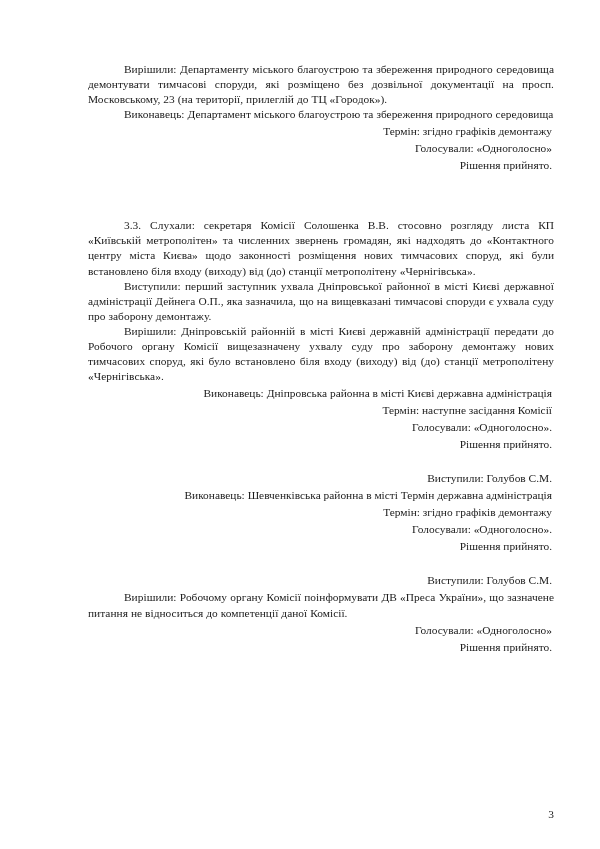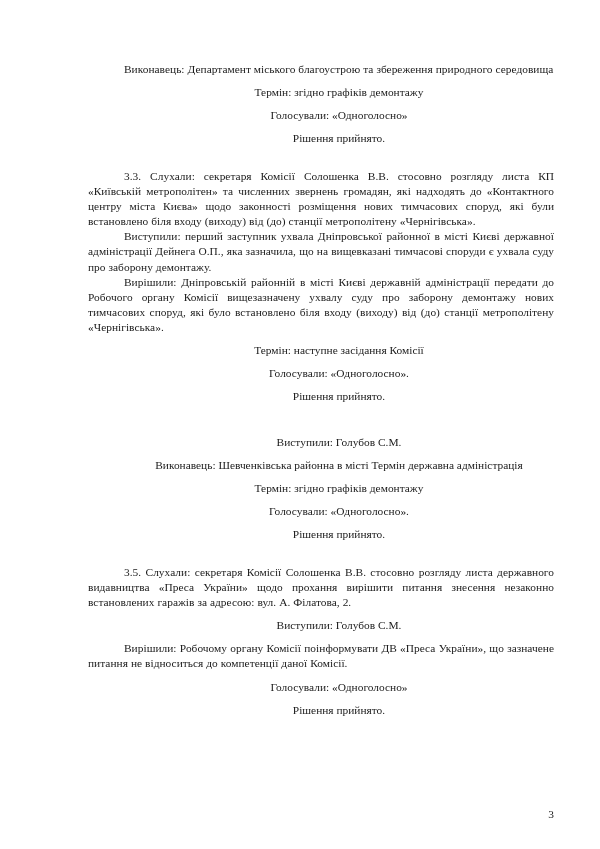--- a/index.html
+++ b/index.html
@@ -37,27 +37,28 @@
     font-size: 11.4px;
     line-height: 15.05px;
     letter-spacing: 0.02px;
     word-spacing: 0.1px;
   }
   .para.indent {
     text-indent: 36px;
   }
   .para.indent-sec {
     text-indent: 36px;
+    margin-top: 28px;
   }
   
   .line {
-    margin: 8px;
+    margin: 2px;
     font-size: 11.4px;
     line-height: 15.05px;
-    text-align: center;
+    text-align: right;
     white-space: nowrap;
   }
   .line.indent {
     padding-left: 36px;
   }
   .block-gap {
     height: 15.05px;
   }
   .page-number {
     position: absolute;
@@ -72,51 +73,52 @@
     margin: 0;
   }
 </style>
 </head>
 <body>
 
 <div class="page">
   <div class="content">
 
     <div class="section">
+      <p class="para indent">Вирішили: Департаменту міського благоустрою та збереження природного середовища демонтувати тимчасові споруди, які розміщено без дозвільної документації на просп. Московському, 23 (на території, прилеглій до ТЦ «Городок»).</p>
       <p class="para indent">Виконавець: Департамент міського благоустрою та збереження природного середовища</p>
       <p class="line indent">Термін: згідно графіків демонтажу</p>
       <p class="line indent">Голосували: «Одноголосно»</p>
       <p class="line indent">Рішення прийнято.</p>
     </div>
 
     <div class="block-gap"></div>
 
     <div class="section">
       <p class="para indent-sec">3.3. Слухали: секретаря Комісії Солошенка В.В. стосовно розгляду листа КП «Київській метрополітен» та численних звернень громадян, які надходять до «Контактного центру міста Києва» щодо законності розміщення нових тимчасових споруд, які були встановлено біля входу (виходу) від (до) станції метрополітену «Чернігівська».</p>
       <p class="para indent">Виступили: перший заступник ухвала Дніпровської районної в місті Києві державної адміністрації Дейнега О.П., яка зазначила, що на вищевказані тимчасові споруди є ухвала суду про заборону демонтажу.</p>
       <p class="para indent">Вирішили: Дніпровській районній в місті Києві державній адміністрації передати до Робочого органу Комісії вищезазначену ухвалу суду про заборону демонтажу нових тимчасових споруд, які було встановлено біля входу (виходу) від (до) станції метрополітену «Чернігівська».</p>
+      <p class="line indent">Виконавець: Дніпровська районна в місті Києві державна адміністрація</p>
       <p class="line indent">Термін: наступне засідання Комісії</p>
       <p class="line indent">Голосували: «Одноголосно».</p>
       <p class="line indent">Рішення прийнято.</p>
     </div>
 
     <div class="block-gap"></div>
 
     <div class="section">
       <p class="line indent">Виступили: Голубов С.М.</p>
       <p class="line indent">Виконавець: Шевченківська районна в місті Термін державна адміністрація</p>
       <p class="line indent">Термін: згідно графіків демонтажу</p>
       <p class="line indent">Голосували: «Одноголосно».</p>
       <p class="line indent">Рішення прийнято.</p>
     </div>
 
     <div class="block-gap"></div>
 
     <div class="section">
-      <p class="para indent-sec">3.5. Слухали: секретаря Комісії Солошенка В.В. стосовно розгляду листа державного видавництва «Преса України» щодо прохання вирішити питання знесення незаконно встановлених гаражів за адресою: вул. А. Філатова, 2.</p>
       <p class="line indent">Виступили: Голубов С.М.</p>
       <p class="para indent">Вирішили: Робочому органу Комісії поінформувати ДВ «Преса України», що зазначене питання не відноситься до компетенції даної Комісії.</p>
       <p class="line indent">Голосували: «Одноголосно»</p>
       <p class="line indent">Рішення прийнято.</p>
     </div>
 
   </div>
 
   <div class="page-number">3</div>
 </div>

